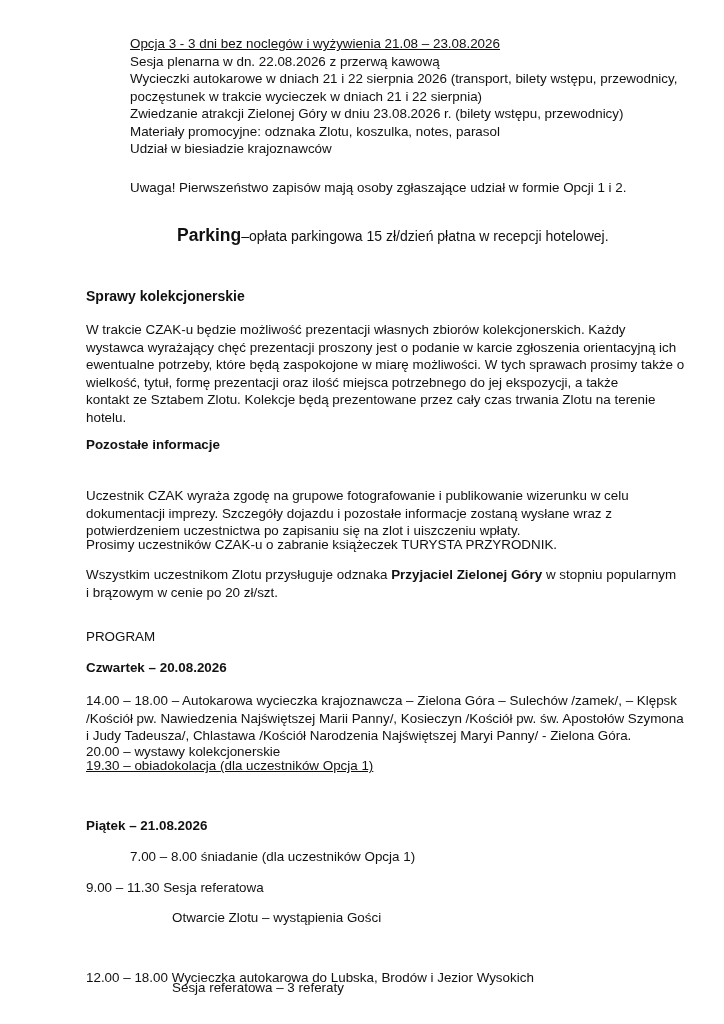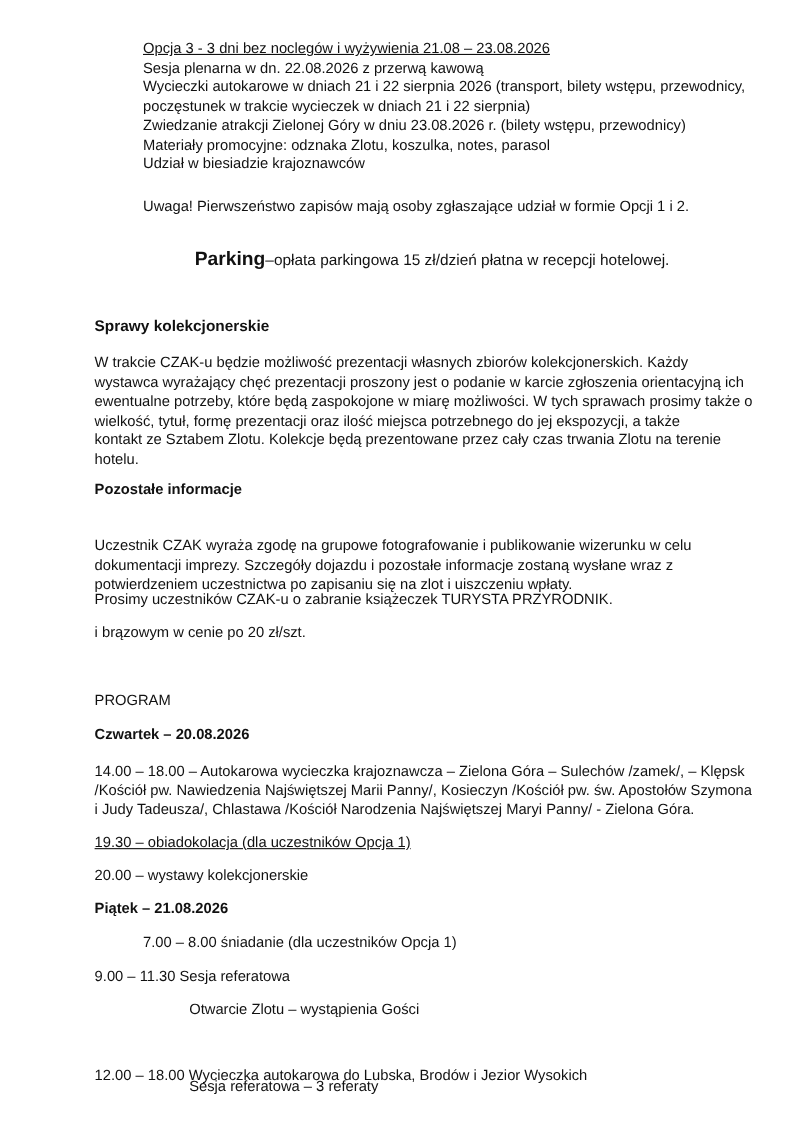--- a/index.html
+++ b/index.html
@@ -37,21 +37,21 @@
 
     #h-other { left: 86px; top: 437px; font-weight: bold; }
     #other-p1 { left: 86px; top: 442px; margin-top: 45px; }
     #other-p2 { left: 86px; top: 537px; }
     #other-p3 { left: 86px; top: 566px; }
 
     #program { left: 86px; top: 629px; }
     #thu { left: 86px; top: 660px; font-weight: bold; }
     #thu-1 { left: 86px; top: 692px; }
     #thu-2 { left: 86px; top: 758px; text-decoration: underline; }
-    #thu-3 { left: 86px; top: 788px; }
+    #thu-3 { left: 86px; top: 744px; }
     #fri { left: 86px; top: 818px; font-weight: bold; }
     #fri-1 { left: 86px; top: 849px; margin-left: 44px; }
     #fri-2 { left: 86px; top: 880px; }
     #fri-2a { left: 172px; top: 910px; }
     #fri-2b { left: 172px; top: 980px; }
     #fri-3 { left: 86px; top: 970px; }
   </style>
 </head>
 <body>
 
@@ -90,20 +90,21 @@
 
   <div class="block" id="other-p1">
     <span class="line">Uczestnik CZAK wyraża zgodę na grupowe fotografowanie i publikowanie wizerunku w celu</span>
     <span class="line">dokumentacji imprezy. Szczegóły dojazdu i pozostałe informacje zostaną wysłane wraz z</span>
     <span class="line">potwierdzeniem uczestnictwa po zapisaniu się na zlot i uiszczeniu wpłaty.</span>
   </div>
 
   <div class="block" id="other-p2">Prosimy uczestników CZAK-u o zabranie książeczek TURYSTA PRZYRODNIK.</div>
 
   <div class="block" id="other-p3">
+    <span class="line"><span>Wszystkim uczestnikom Zlotu przysługuje odznaka </span><span class="b">Przyjaciel Zielonej Góry</span><span> w stopniu popularnym</span></span>
     <span class="line">i brązowym w cenie po 20 zł/szt.</span>
   </div>
 
   <div class="block" id="program">PROGRAM</div>
 
   <div class="block" id="thu">Czwartek – 20.08.2026</div>
 
   <div class="block" id="thu-1">
     <span class="line">14.00 – 18.00 – Autokarowa wycieczka krajoznawcza – Zielona Góra – Sulechów /zamek/, – Klępsk</span>
     <span class="line">/Kościół pw. Nawiedzenia Najświętszej Marii Panny/, Kosieczyn /Kościół pw. św. Apostołów Szymona</span>

